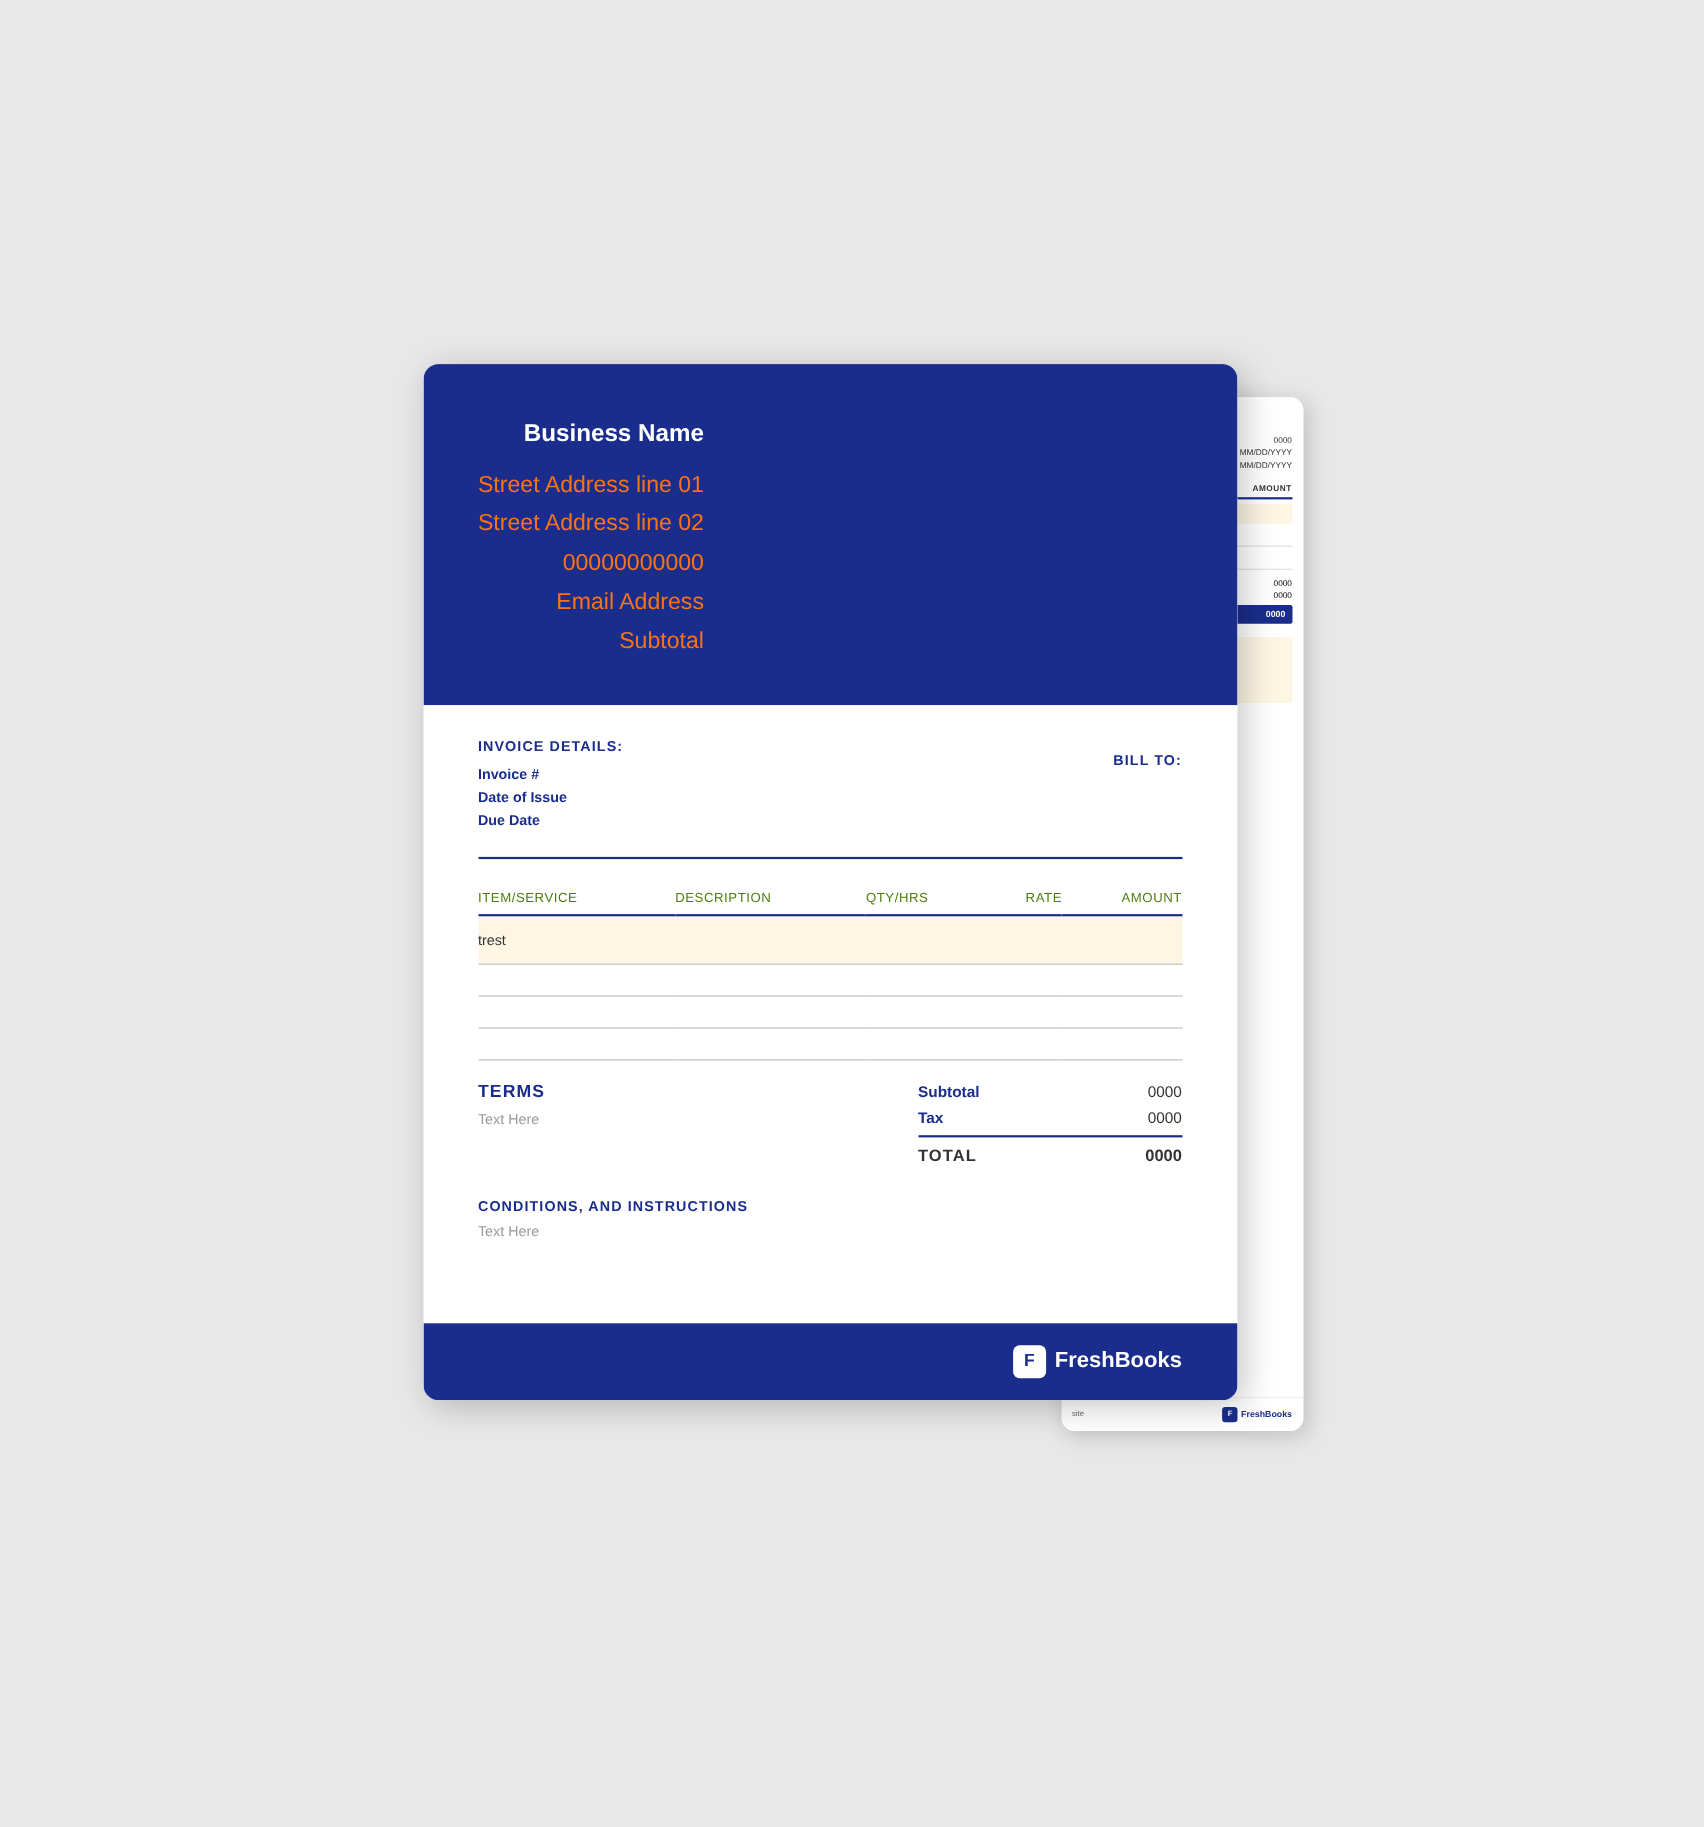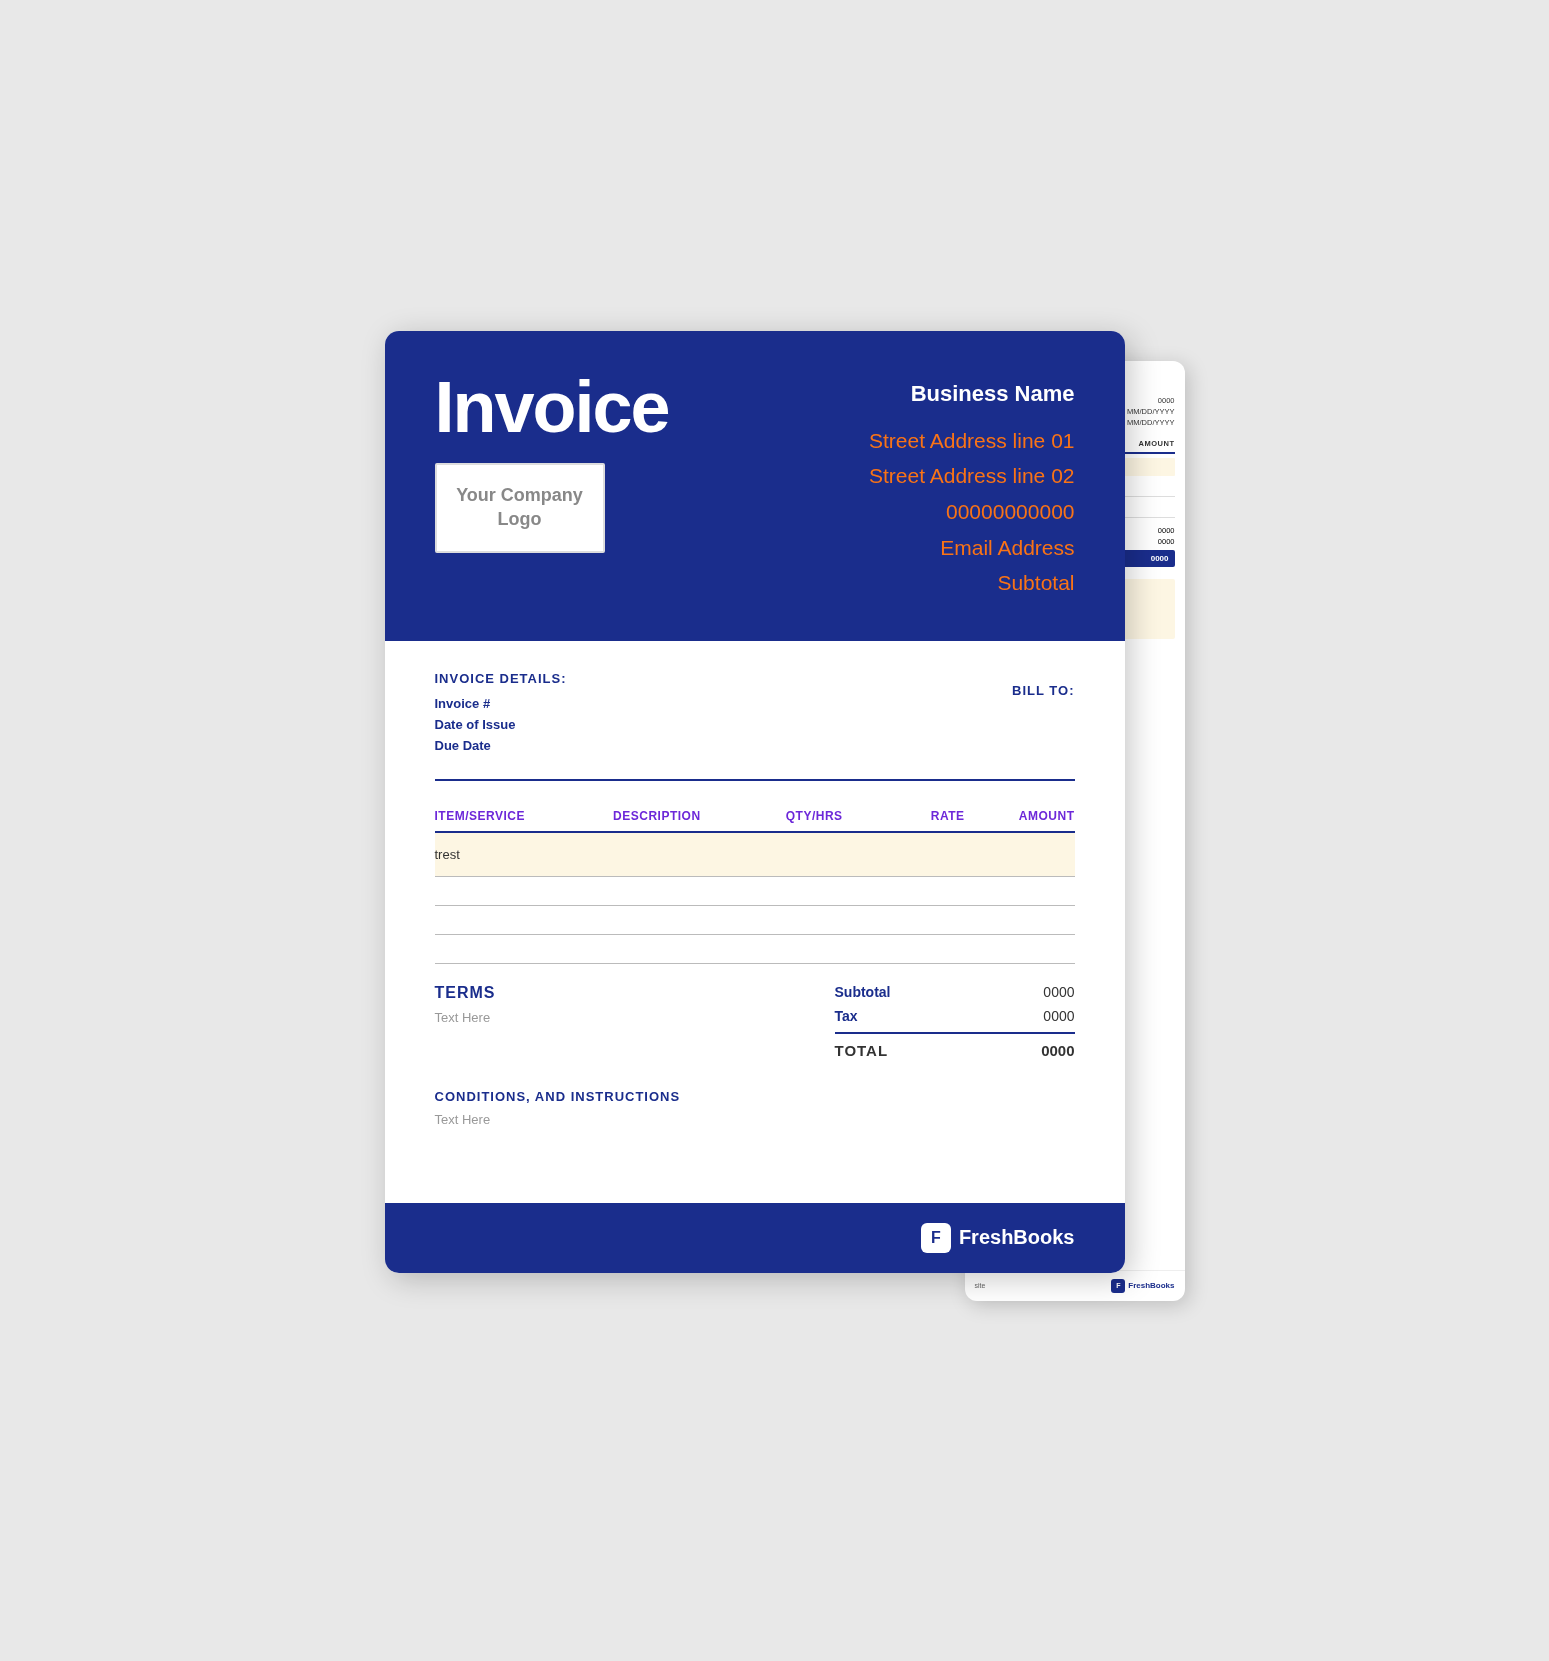--- a/index.html
+++ b/index.html
@@ -285,22 +285,22 @@
       border-collapse: collapse;
       margin-top: 20px;
     }
 
     .items-table thead tr {
       border-bottom: 2.5px solid #1a2d8c;
     }
 
     .items-table th {
       font-size: 12px;
-      font-weight: 700;
-      color: #6d28d9;
+      font-weight: 400;
+      color: #4d7c0f;
       letter-spacing: 0.5px;
       padding: 8px 0;
       text-align: left;
     }
 
     .items-table th.right {
       text-align: right;
     }
 
     .items-table tbody tr {
@@ -511,26 +511,20 @@
           <span>F</span>
         </div>
         <span>FreshBooks</span>
       </div>
     </div>
   </div>
 
   <div class="invoice-front">
 
     <div class="invoice-header">
-      <div class="header-left">
-        <div class="invoice-title">Invoice</div>
-        <div class="logo-box">
-          <span class="logo-text">Your Company Logo</span>
-        </div>
-      </div>
       <div class="header-right">
         <div class="business-name">Business Name</div>
         <div class="business-detail">Street Address line 01</div>
         <div class="business-detail">Street Address line 02</div>
         <div class="business-detail">00000000000</div>
         <div class="business-detail">Email Address</div>
         <div class="business-detail">Subtotal</div>
       </div>
     </div>
 

